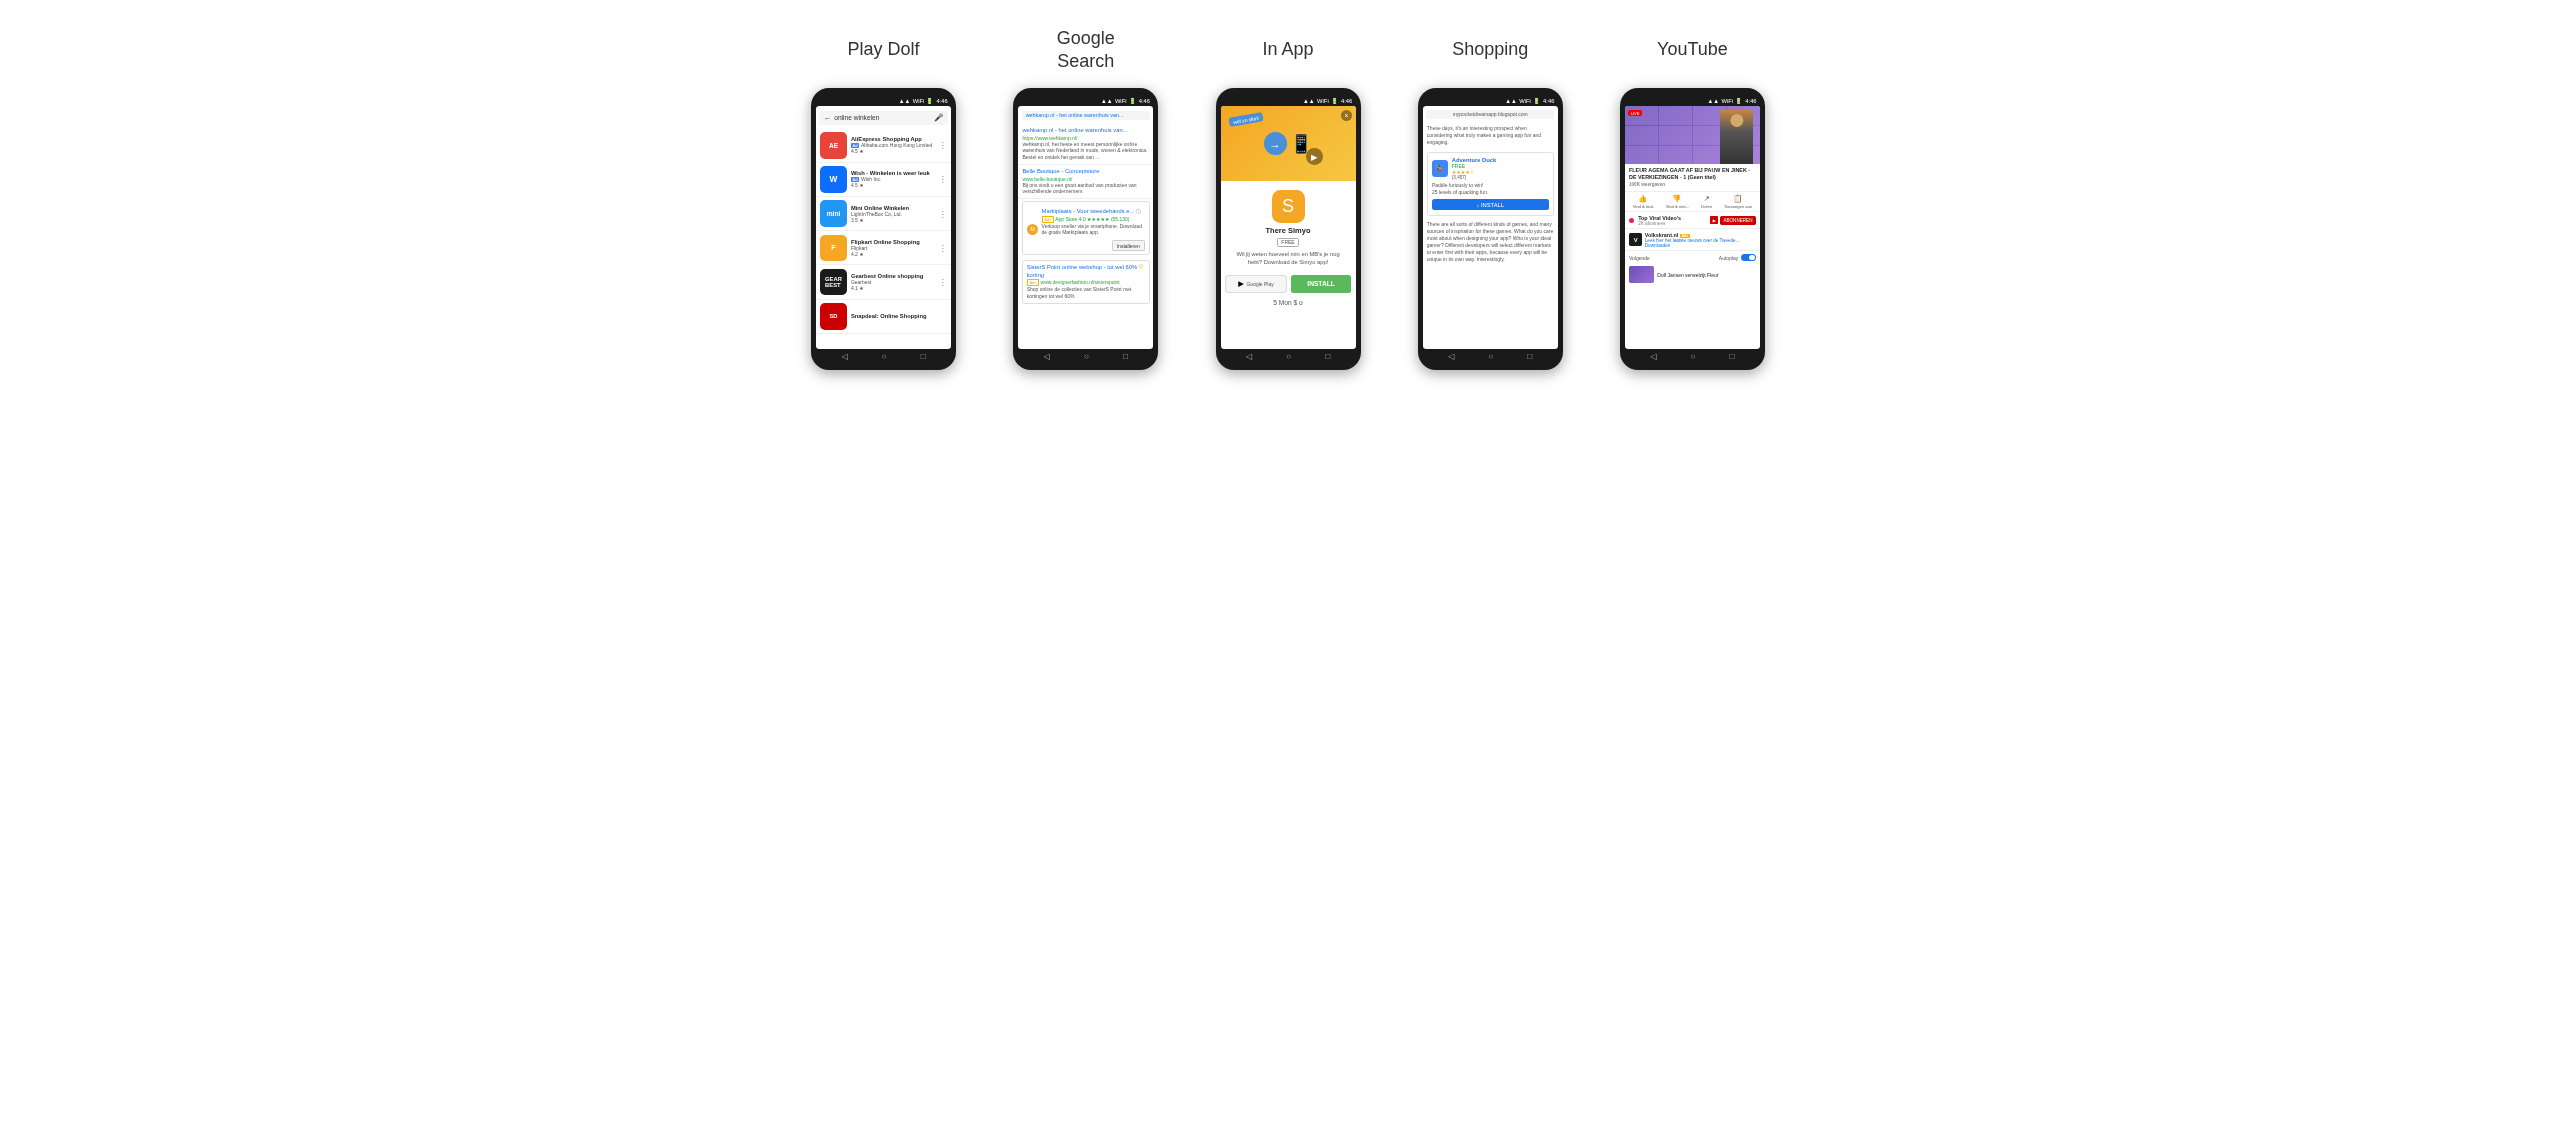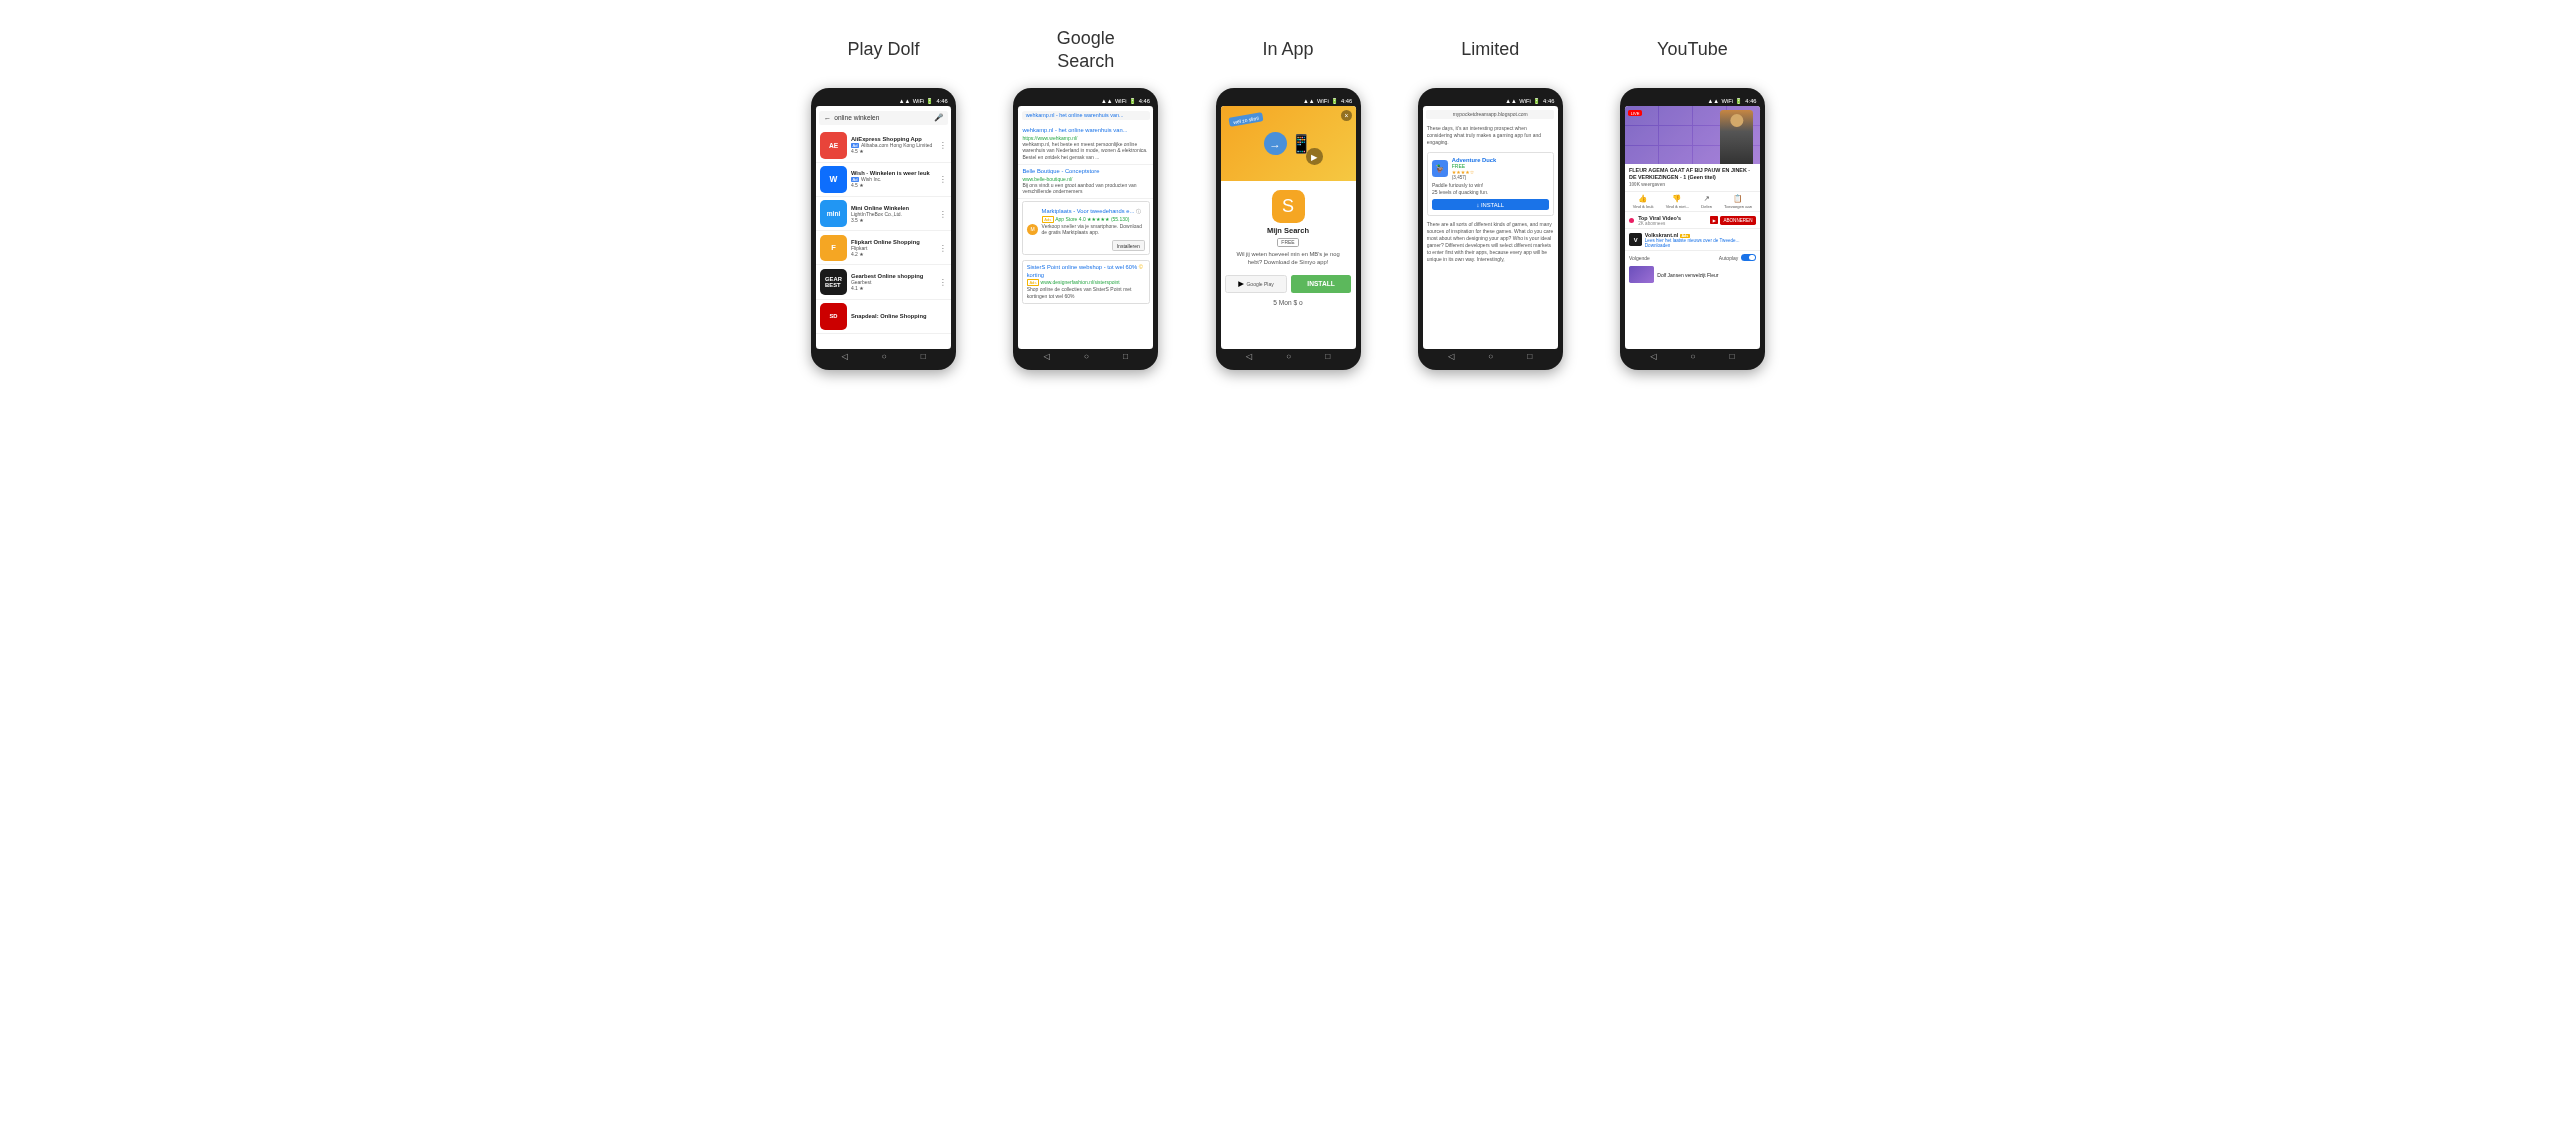--- a/index.html
+++ b/index.html
@@ -755,21 +755,21 @@
             <div style="font-size:18px;">📱</div>
 
             <div style="position:absolute;right:33px;bottom:16.6px;background:rgba(0,0,0,0.4);border-radius:50%;width:16.6px;height:16.6px;display:flex;align-items:center;justify-content:center;color:#fff;font-size:8.3px;">▶</div>
 
             <div style="position:absolute;top:8.3px;left:8.3px;background:#4a90d9;color:#fff;font-size:5px;padding:1.7px 4.1px;border-radius:2.5px;transform:rotate(-10deg);">wel zo slim!</div>
           </div>
         </div>
 
         <div class="ia-app-section">
           <div class="ia-app-icon-big">S</div>
-          <div class="ia-app-name">Mijn Search</div>
+          <div class="ia-app-name">There Simyo</div>
           <div class="ia-free-badge">FREE</div>
           <div class="ia-app-desc">Wil jij weten hoeveel min en MB's je nog hebt? Download de Simyo app!</div>
         </div>
 
         <div class="ia-buttons-row">
           <div class="ia-gplay-btn">
             <span class="ia-gplay-logo">▶</span>
             <span class="ia-gplay-text">Google Play</span>
           </div>
           <div class="ia-install-btn">INSTALL</div>
@@ -781,21 +781,21 @@
       </div>
       <div class="phone-bottom-bar">
         <span class="nav-icon">◁</span>
         <span class="nav-icon">○</span>
         <span class="nav-icon">□</span>
       </div>
     </div>
   </div>
 
   <div class="phone-column">
-    <div class="phone-label">Limited</div>
+    <div class="phone-label">Shopping</div>
     <div class="phone">
       <div class="phone-top-bar">
         <span class="status-icon">▲▲</span>
         <span class="status-icon">WiFi</span>
         <span class="status-icon">🔋</span>
         <span class="status-icon">4:46</span>
       </div>
       <div class="phone-screen">
         <div class="disp-url-bar">mypocketdreamapp.blogspot.com</div>
         <div class="disp-article">These days, it's an interesting prospect when considering what truly makes a gaming app fun and engaging.</div>

